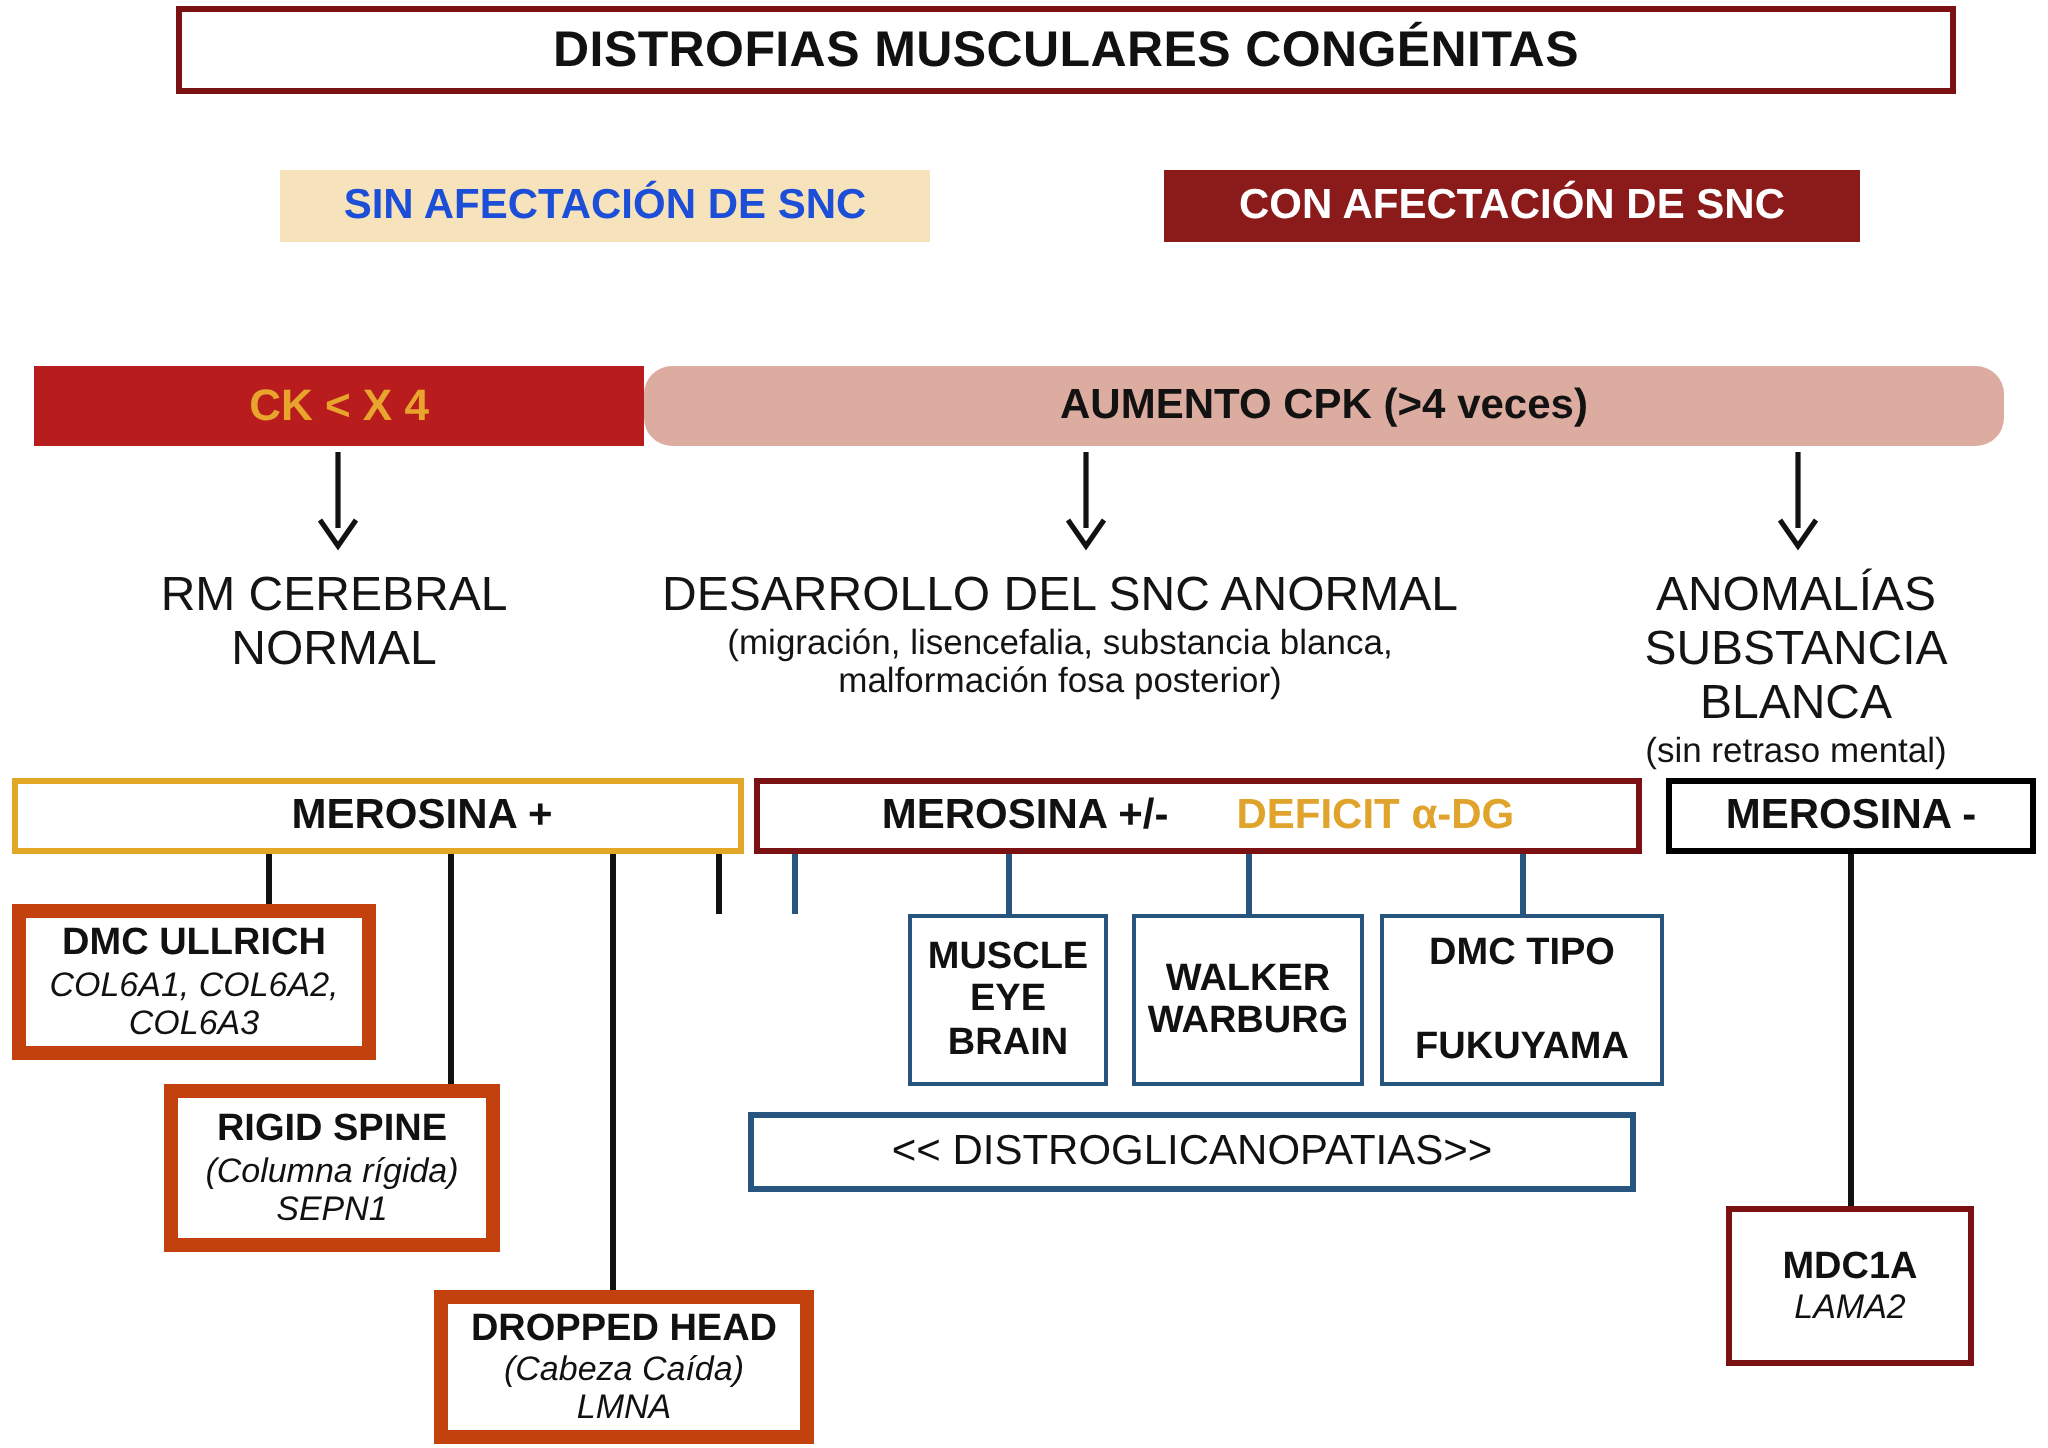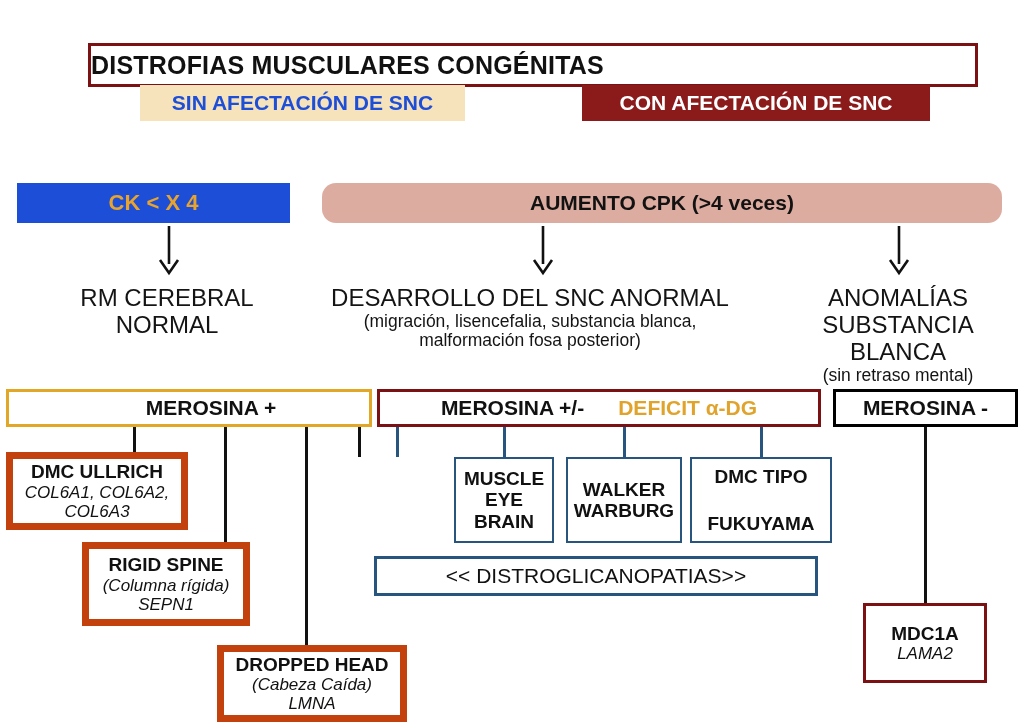--- a/index.html
+++ b/index.html
@@ -19,21 +19,21 @@
     background: #ffffff;
     overflow: hidden;
   }
   .abs { position: absolute; box-sizing: border-box; }
 
   
   #title-box {
     left: 88px; top: 3px; width: 890px; height: 44px;
     border: 3px solid #7b1113;
     background: #ffffff;
-    display: flex; align-items: center;  margin-top: 40px;
+    display: flex; align-items: center; justify-content: center;
   }
   #title-box .txt {
     font-size: 25px; font-weight: bold; letter-spacing: .2px;
     color: #111; white-space: nowrap;
   }
 
   
   .chip {
     display: flex; align-items: center; justify-content: center;
     font-size: 21px; font-weight: bold; white-space: nowrap;
@@ -42,22 +42,22 @@
     left: 140px; top: 85px; width: 325px; height: 36px;
     background: #f6e2bb; color: #1d4ed8;
   }
   #chip-con {
     left: 582px; top: 85px; width: 348px; height: 36px;
     background: #8b1a1a; color: #ffffff;
   }
 
   
   #band-ck {
-    left: 17px; top: 183px; width: 273px; height: 40px;
-    background: #1d4ed8;
+    left: 17px; top: 183px; width: 305px; height: 40px;
+    background: #b91c1c;
     display: flex; align-items: center; justify-content: center;
   }
   #band-ck .txt {
     font-size: 22px; font-weight: bold; color: #e8a42c; white-space: nowrap;
   }
   #band-cpk {
     left: 322px; top: 183px; width: 680px; height: 40px;
     background: #ddaca0;
     display: flex; align-items: center; justify-content: center; border-radius: 14px;
   }

